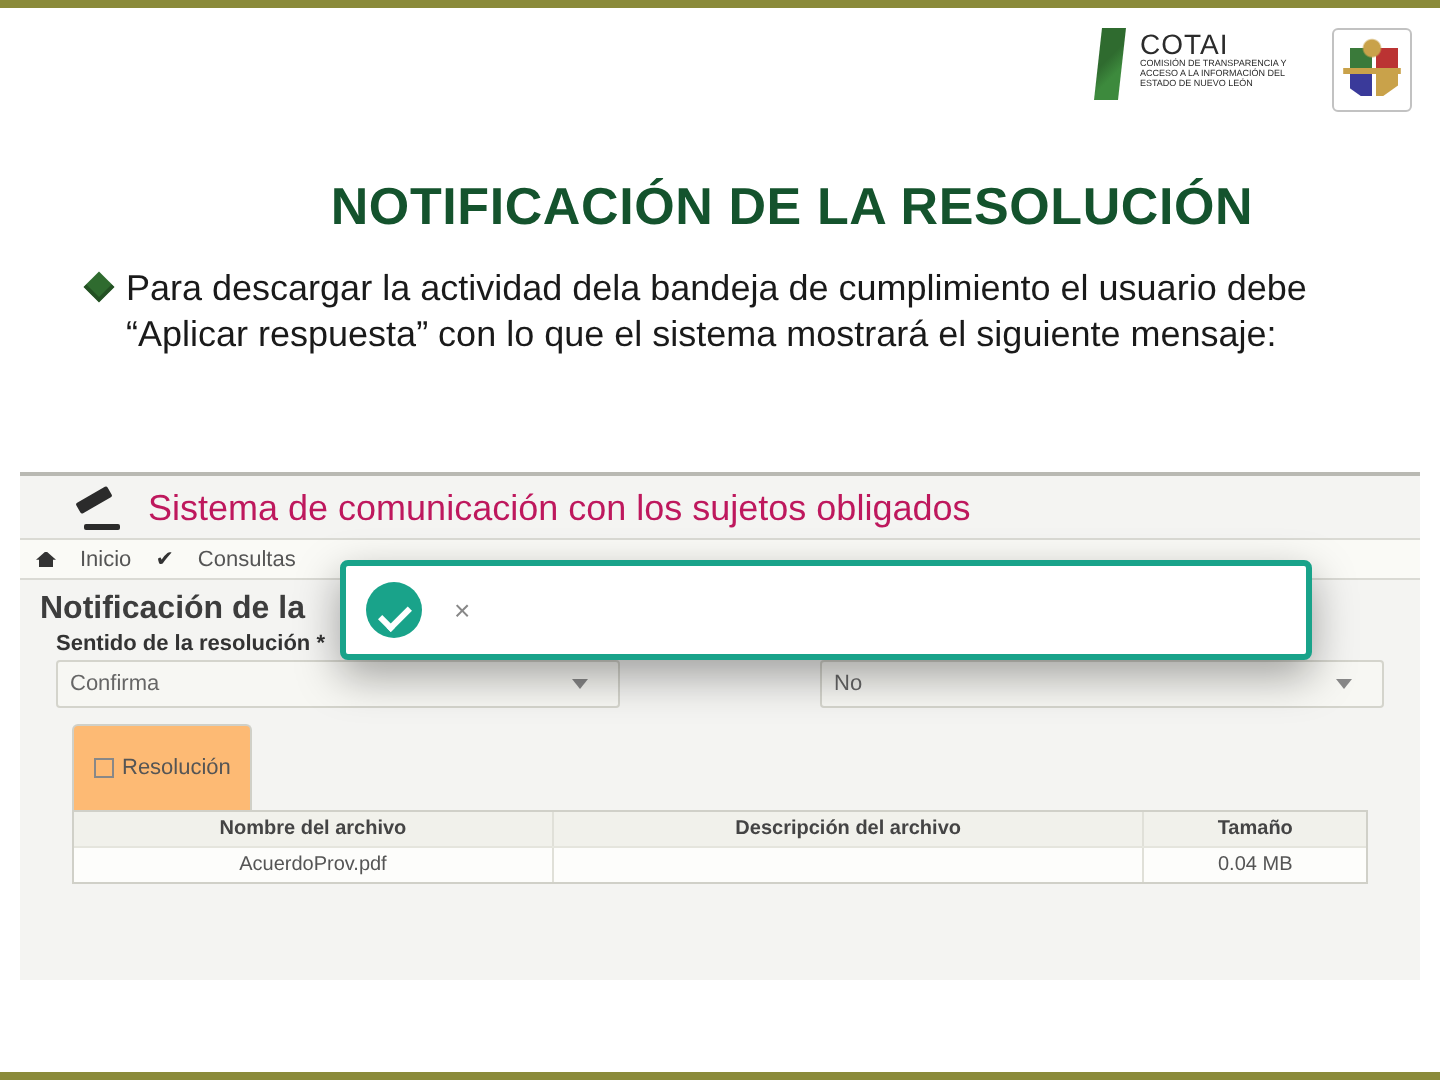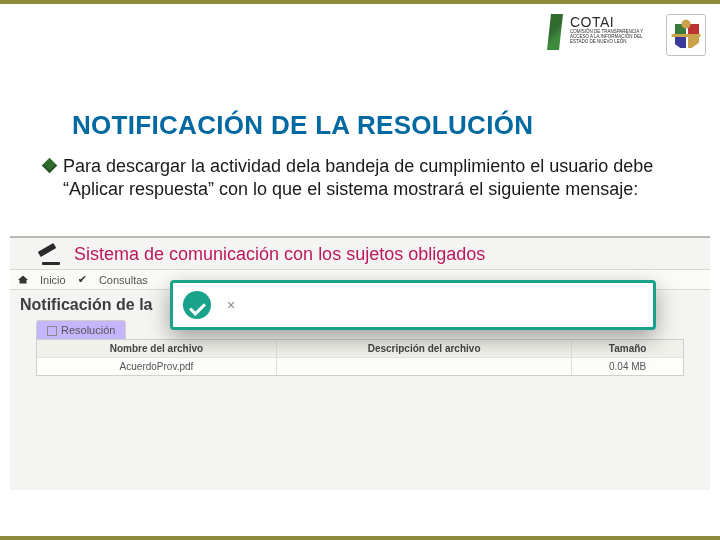--- a/index.html
+++ b/index.html
@@ -37,25 +37,26 @@
       radial-gradient(circle at 50% 18%, #c9a24a 4px, transparent 5px),
       linear-gradient(#3a7a3a,#3a7a3a) 5px 6px/11px 11px no-repeat,
       linear-gradient(#b33,#b33) 18px 6px/11px 11px no-repeat,
       linear-gradient(#3a3a9a,#3a3a9a) 5px 19px/11px 11px no-repeat,
       linear-gradient(#c9a24a,#c9a24a) 18px 19px/11px 11px no-repeat;
     clip-path: polygon(5% 0, 95% 0, 95% 70%, 50% 100%, 5% 70%);
   }
 
   
   h1.slide-title {
-    margin: 106px 0 14px 72px;
+    margin: 84px 0 14px 72px;
     font-size: 26px;
     font-weight: 800;
-    color: #0369a1;
+    color: #14532d;
     letter-spacing: 0.3px;
+    text-align: center;
   }
   .bullet-block { margin: 0 32px 0 44px; display: flex; gap: 8px; }
   .diamond {
     width: 11px; height: 11px; margin-top: 5px; flex: 0 0 auto;
     background: #2f6b2f; transform: rotate(45deg);
     box-shadow: inset -2px -2px 0 rgba(0,0,0,0.25);
   }
   .bullet-text { font-size: 18px; line-height: 1.25; color: #1a1a1a; }
 
   
@@ -84,22 +85,22 @@
   .field { flex: 1; }
   .field label { display: block; font-size: 11px; font-weight: 700; color: #333; margin-bottom: 2px; }
   .select {
     height: 22px; background: #f7f7f3; border: 1px solid #d4d4cc; border-radius: 2px;
     position: relative; display: flex; align-items: center; padding: 0 6px; font-size: 11px; color: #666;
   }
   .select::after { content: ""; position: absolute; right: 15px; top: 50%; width: 0; height: 0; border-left: 4px solid transparent; border-right: 4px solid transparent; border-top: 5px solid #888; transform: translateY(-50%); }
 
   .tab-strip { margin: 4px 26px 0 26px; }
   .tab {
-    display: inline-block; padding: 3px 10px; font-size: 11px; color: #555;
-    border: 1px solid #d0d0c8; border-bottom: none; background: #c4b5fd; border-radius: 3px 3px 0 0;
+    display: inline-block; padding: 15px 10px; font-size: 11px; color: #555;
+    border: 1px solid #d0d0c8; border-bottom: none; background: #fdba74; border-radius: 3px 3px 0 0;
   }
   .tab .sq { display: inline-block; width: 8px; height: 8px; border: 1px solid #888; margin-right: 4px; vertical-align: middle; }
   .file-table {
     margin: 0 26px; border: 1px solid #d0d0c8; background: #fdfdfb;
   }
   .file-table .hdr, .file-table .row { display: grid; grid-template-columns: 1.3fr 1.6fr 0.6fr; font-size: 10px; }
   .file-table .hdr { background: #f1f1eb; color: #444; font-weight: 700; }
   .file-table .cell { padding: 3px 6px; border-right: 1px solid #e0e0d8; text-align: center; }
   .file-table .cell:last-child { border-right: none; }
   .file-table .row { color: #555; border-top: 1px solid #e5e5dd; }
@@ -150,20 +151,34 @@
     <span>Sistema de comunicación con los sujetos obligados</span>
   </div>
   <div class="crumbs">
     <span class="home"></span>
     <span>Inicio</span>
     <span class="check">✔</span>
     <span>Consultas</span>
   </div>
   <div class="section-title">Notificación de la</div>
 
+  <div class="fields">
+    <div class="field">
+      <label>Sentido de la resolución *</label>
+      <div class="select">
+        <span>Confirma</span>
+      </div>
+    </div>
+    <div class="field">
+      <label>Tiene Instrucción</label>
+      <div class="select">
+        <span>No</span>
+      </div>
+    </div>
+  </div>
 
   <div class="tab-strip">
     <div class="tab">
       <span class="sq"></span><span>Resolución</span>
     </div>
   </div>
   <div class="file-table">
     <div class="hdr">
       <div class="cell">Nombre del archivo</div>
       <div class="cell">Descripción del archivo</div>

